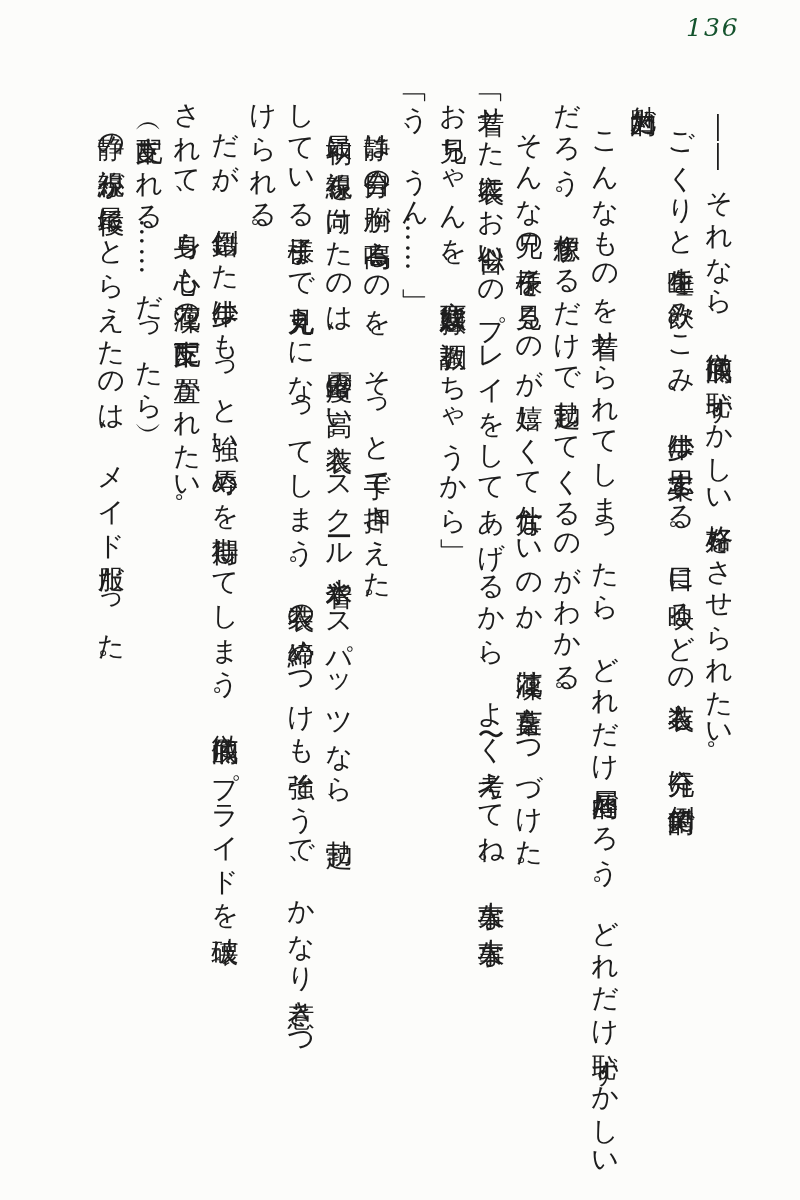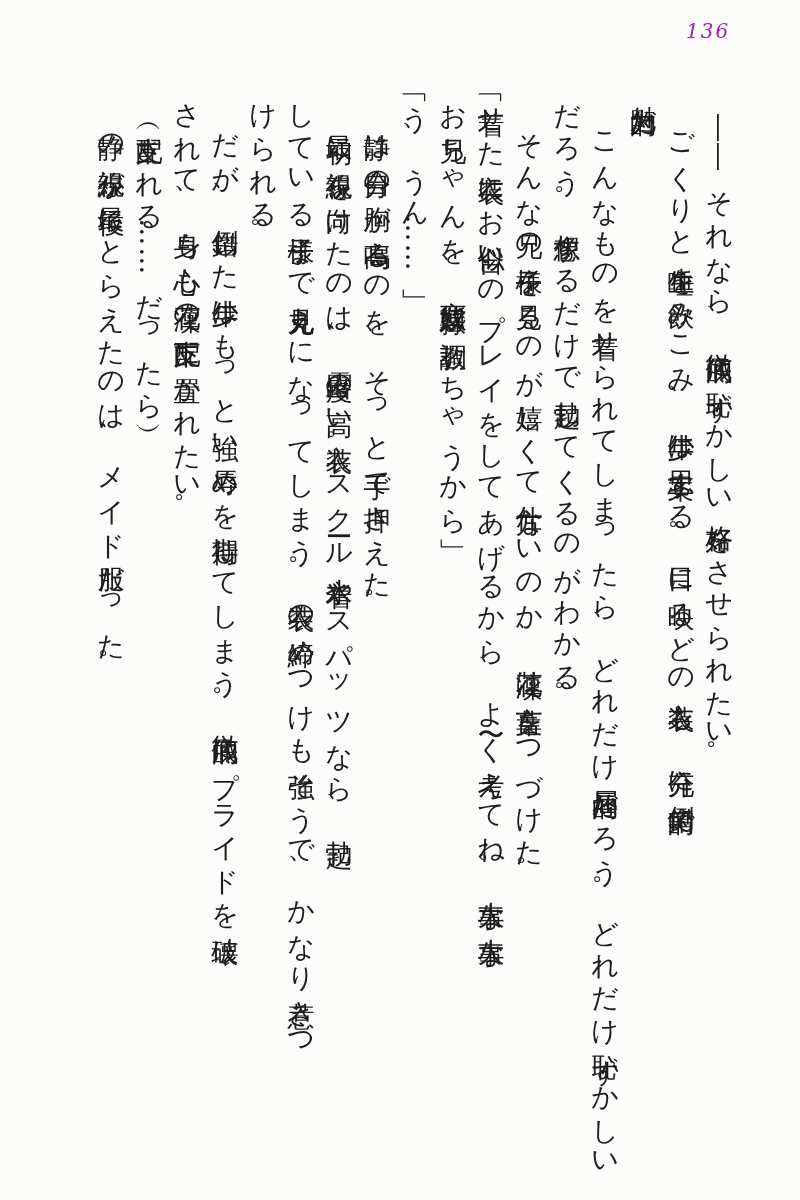--- a/index.html
+++ b/index.html
@@ -13,25 +13,25 @@
     position: relative;
     overflow: hidden;
     font-family: "DejaVu Serif", "Liberation Serif", serif;
   }
   .page {
     position: absolute;
     inset: 0;
   }
   .page-number {
     position: absolute;
-    top: 19px;
+    top: 13px;
     left: 686px;
-    font-size: 20px;
+    font-size: 25px;
     font-style: italic;
-    color: #a21caf;
+    color: #14532d;
     letter-spacing: 2px;
   }
   .text-body {
     position: absolute;
     top: 85px;
     right: 62px;
     height: 1108px;
     writing-mode: vertical-rl;
     text-orientation: mixed;
     color: #1d1d1d;

